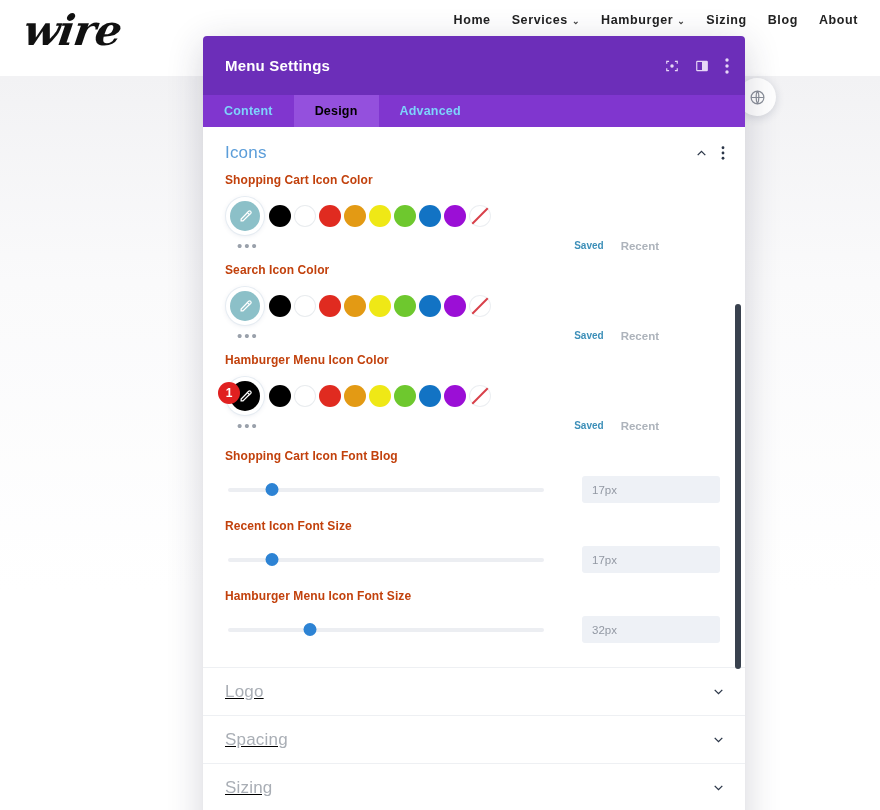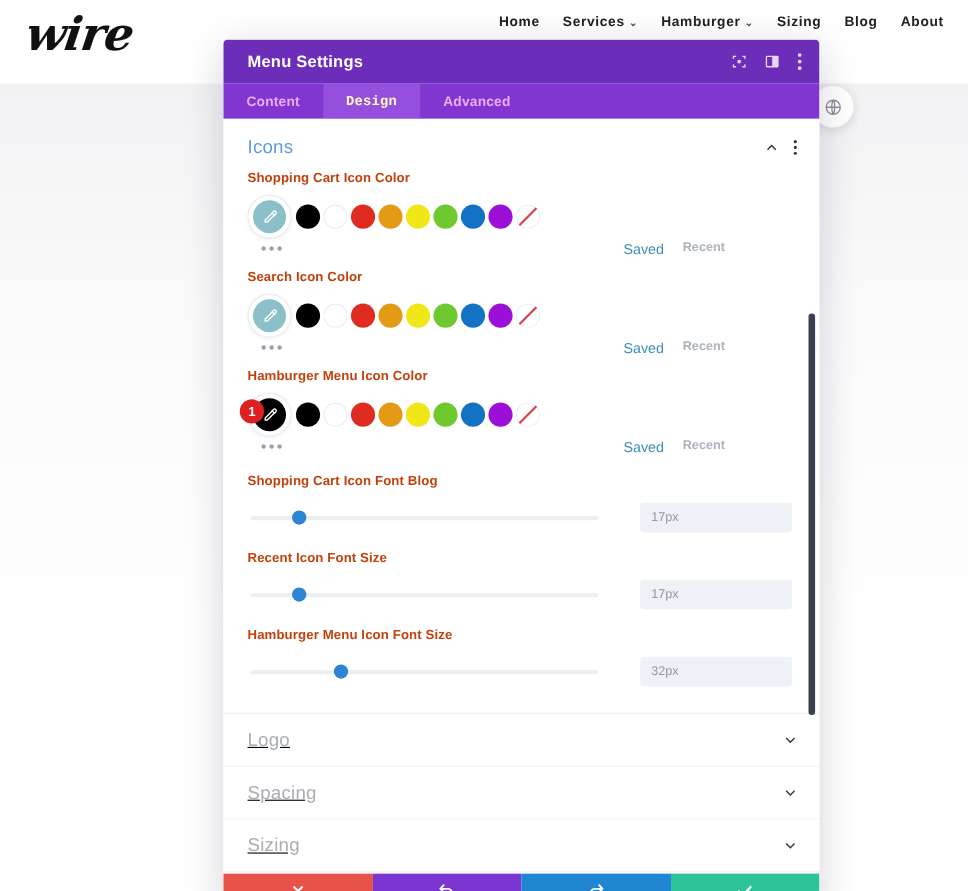--- a/index.html
+++ b/index.html
@@ -49,38 +49,38 @@
 
   
   .modal {
     position: absolute; left: 203px; top: 36px;
     width: 542px;
     box-shadow: 0 8px 36px rgba(40,40,70,.20);
     border-radius: 4px 4px 0 0;
     overflow: hidden;
   }
   .modal-title {
-    height: 40px; background: #6c2eb9;
+    height: 59px; background: #6c2eb9;
     display: flex; align-items: center; padding: 0 16px 0 22px;
   }
   .modal-title h1 {
     font-size: 15px; font-weight: 700; color: #fff; letter-spacing: .2px;
     flex: 1;
   }
   .title-icons { display: flex; align-items: center; gap: 16px; }
   .title-icon { color: #e7d7f7; display: flex; align-items: center; }
 
   .tabs {
     height: 32px; background: #8036cf; display: flex; align-items: stretch;
   }
   .tab {
     padding: 0 21px; display: flex; align-items: center;
-    font-size: 12.5px; font-weight: 700; color: #f0abfc; letter-spacing: .2px;
-  }
-  .tab.active { background: #9450dd; color: #fef9c3; font-family: Liberation Mono, monospace; }
+    font-size: 12.5px; font-weight: 700; color: #7dd3fc; letter-spacing: .2px;
+  }
+  .tab.active { background: #9450dd; color: #000000; }
 
   .panel-body {
     position: relative;
     background: #fff; height: 686px; overflow: hidden;
   }
 
   .section-card { background: #fff; border-bottom: 1px solid #eef0f3; }
 
   .section-head {
     display: flex; align-items: center;
@@ -134,21 +134,21 @@
     width: 2px; height: 26px; background: #d8404a;
     transform: translateX(-50%) rotate(45deg);
   }
   .swatch.white { background: #fff; box-shadow: inset 0 0 0 1px #e9ecef; }
 
   .swatch-foot {
     display: flex; align-items: center; margin-top: 2px; padding-left: 12px;
   }
   .dots-more { color: #9aa1ab; font-size: 15px; letter-spacing: 2px; line-height: 1; }
   .foot-links { margin-left: auto; display: flex; gap: 17px; padding-right: 64px; }
-  .link-saved { font-size: 13px; font-weight: 400; color: #3d8fb8; }
+  .link-saved { font-size: 10px; font-weight: 700; color: #3d8fb8; }
   .link-recent { font-size: 11.5px; font-weight: 700; color: #adb3bb; }
 
   
   .slider-field { display: flex; align-items: center; padding: 0 22px; justify-content: center; }
   .slider-wrap { position: relative; width: 316px; height: 20px; display: flex; align-items: center; }
   .slider-track {
     position: absolute; left: 0; right: 0; height: 4px; border-radius: 3px;
     background: #eceef2;
   }
   .slider-handle {

